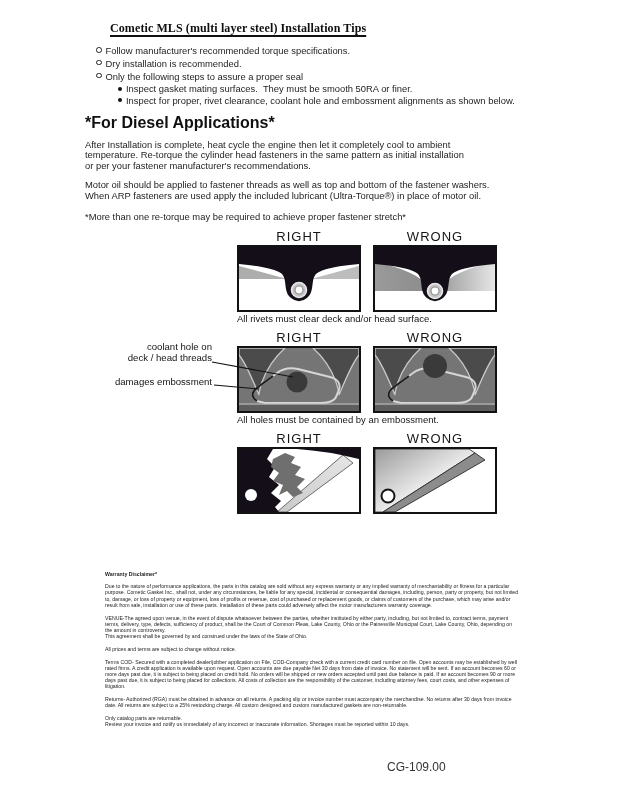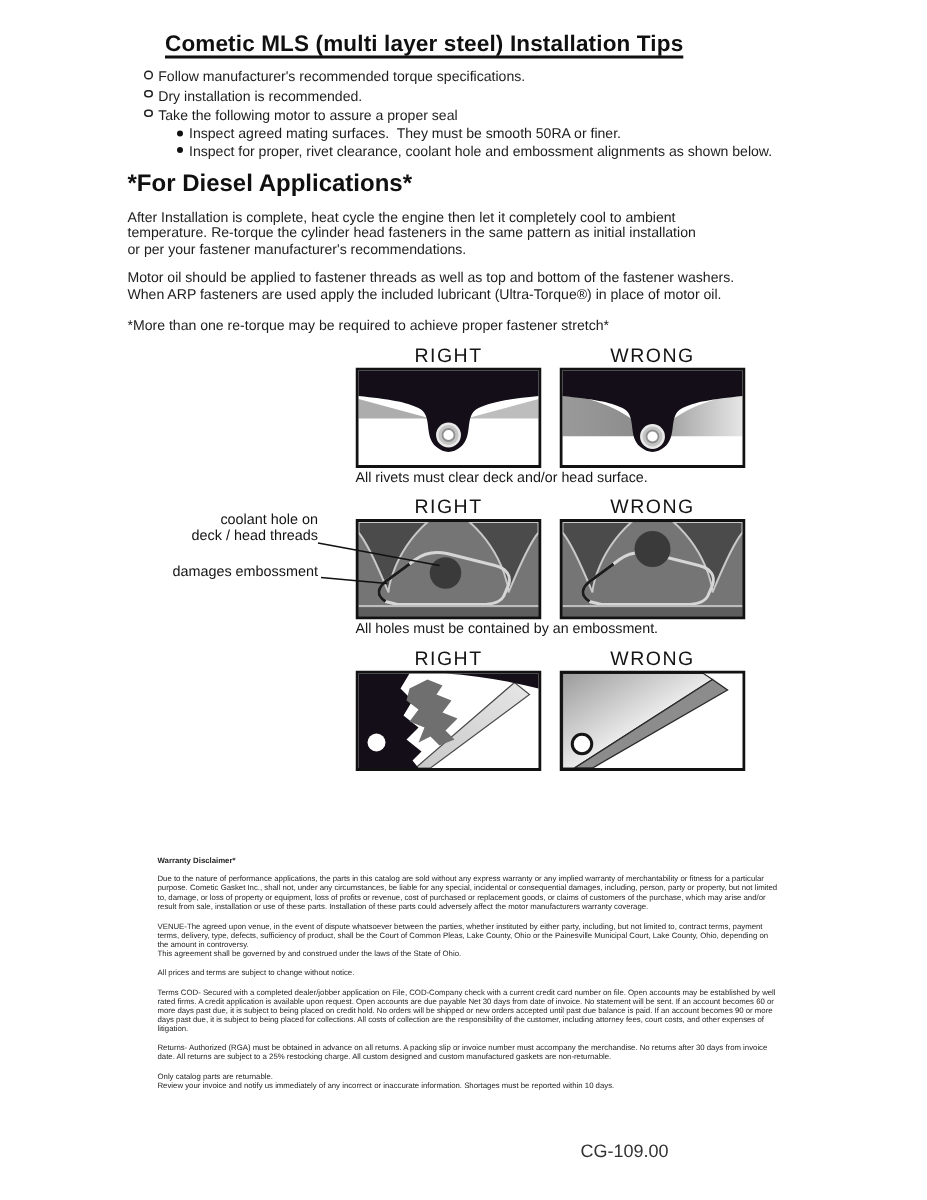--- a/index.html
+++ b/index.html
@@ -2,23 +2,24 @@
 <html><head>
 <meta charset="utf-8">
 <style>
   html,body{margin:0;padding:0;background:#e8e8e8;}
   .sheet{
     position:relative;width:618px;height:800px;margin:0 auto;background:#ffffff;
     font-family:"Liberation Sans", sans-serif;color:#1d1d1d;overflow:hidden;
   }
   .title{
     position:absolute;left:110px;top:21px;margin:0;
-    font-size:15px;font-weight:bold;color:#101010;
+    font-size:12px;font-weight:bold;color:#101010;
     text-decoration:underline;text-decoration-thickness:1.5px;text-underline-offset:2.5px;
     letter-spacing:0.1px;
+    font-family:Liberation Serif, serif;
   }
   .tips{position:absolute;left:96px;top:45px;width:480px;font-size:9.4px;line-height:12.8px;}
   .tip{white-space:pre;}
   .tip.sub{margin-left:22px;line-height:11.6px;}
   .marker-open{display:inline-block;width:3.5px;height:3.5px;border:1px solid #222;border-radius:50%;margin-right:4px;vertical-align:1.5px;}
   .marker-fill{display:inline-block;width:4px;height:4px;background:#111;border-radius:50%;margin-right:4px;vertical-align:1.5px;}
   .diesel{position:absolute;left:85px;top:114px;width:480px;}
   .diesel h2{margin:0 0 8px 0;font-size:16px;font-weight:bold;color:#101010;}
   .diesel p{margin:0 0 9px 0;font-size:9.4px;line-height:10.4px;white-space:pre-line;}
   .diesel p.note{margin-top:11px;}
@@ -39,22 +40,22 @@
 </head>
 <body>
 
 <div class="sheet">
 
   <h1 class="title">Cometic MLS (multi layer steel) Installation Tips</h1>
 
   <div class="tips">
     <div class="tip"><span class="marker-open"></span><span>Follow manufacturer's recommended torque specifications.</span></div>
     <div class="tip"><span class="marker-open"></span><span>Dry installation is recommended.</span></div>
-    <div class="tip"><span class="marker-open"></span><span>Take the following motor to assure a proper seal</span></div>
-    <div class="tip sub"><span class="marker-fill"></span><span>Inspect agreed mating surfaces.  They must be smooth 50RA or finer.</span></div>
+    <div class="tip"><span class="marker-open"></span><span>Only the following steps to assure a proper seal</span></div>
+    <div class="tip sub"><span class="marker-fill"></span><span>Inspect gasket mating surfaces.  They must be smooth 50RA or finer.</span></div>
     <div class="tip sub"><span class="marker-fill"></span><span>Inspect for proper, rivet clearance, coolant hole and embossment alignments as shown below.</span></div>
   </div>
 
   <section class="diesel">
     <h2>*For Diesel Applications*</h2>
     <p>After Installation is complete, heat cycle the engine then let it completely cool to ambient
 temperature. Re-torque the cylinder head fasteners in the same pattern as initial installation
 or per your fastener manufacturer's recommendations.</p>
     <p>Motor oil should be applied to fastener threads as well as top and bottom of the fastener washers.
 When ARP fasteners are used apply the included lubricant (Ultra-Torque®) in place of motor oil.</p>

